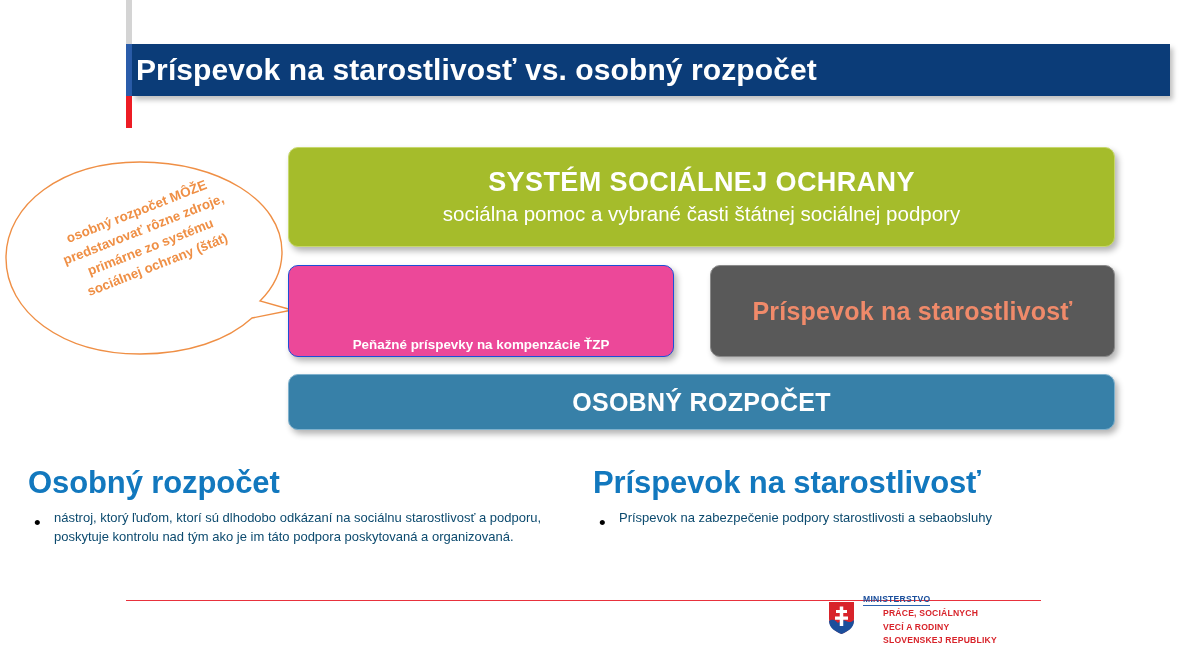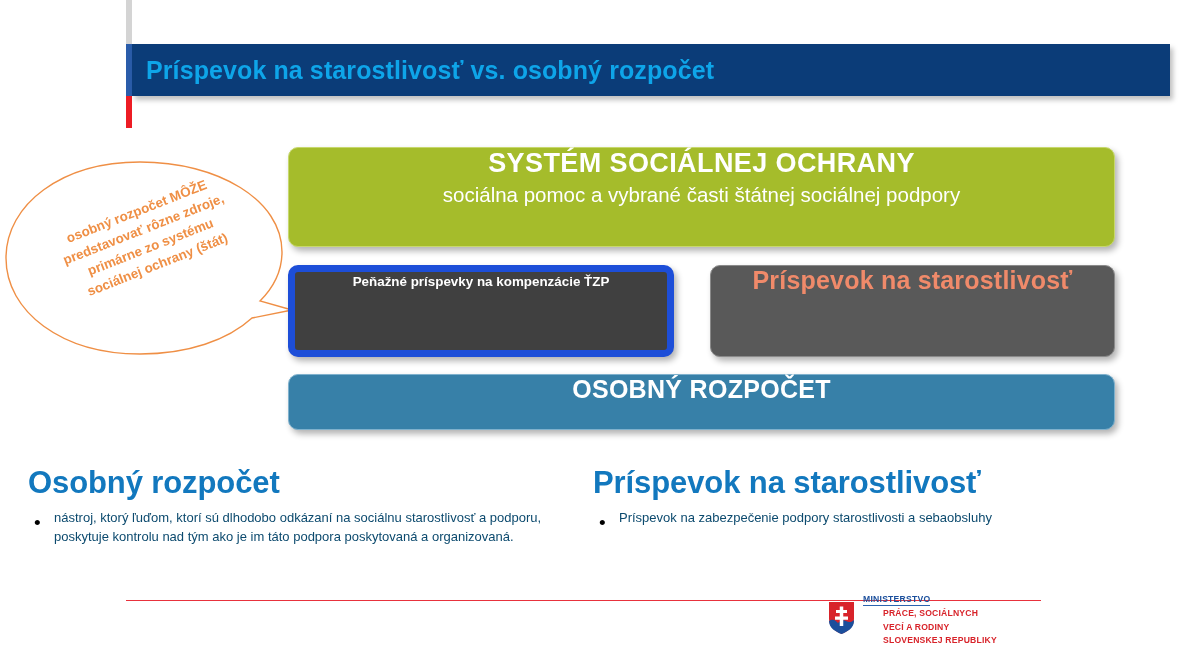--- a/index.html
+++ b/index.html
@@ -20,25 +20,25 @@
   .seg-red{height:32px;background:#ed1c24;}
 
   
   .title-bar{
     position:absolute;left:132px;top:44px;width:1038px;height:52px;
     background:#0b3c78;
     box-shadow:3px 4px 5px rgba(0,0,0,.25);
     display:flex;align-items:center;
   }
   .title-text{
-    color:#0ea5e9;
-    font-size:25px;
+    color:#ffffff;
+    font-size:30px;
     font-weight:bold;
     letter-spacing:.1px;
-    padding-left:14px;
+    padding-left:4px;
     white-space:nowrap;
   }
 
   
   .bubble-wrap{position:absolute;left:0px;top:158px;width:300px;height:200px;}
   .bubble-svg{position:absolute;left:0;top:0;}
   .bubble-text{
     position:absolute;
     left:22px;top:42px;
     width:250px;
@@ -52,43 +52,43 @@
     pointer-events:none;
   }
   .bubble-text b{font-weight:bold;}
 
   
   .box{
     position:absolute;
     border-radius:10px;
     box-sizing:border-box;
     display:flex;flex-direction:column;
-    align-items:center;justify-content:flex-start;
+    align-items:center;justify-content:center;
     text-align:center;
     box-shadow:3px 4px 6px rgba(0,0,0,.30);
   }
 
   .box-green{
     left:288px;top:147px;width:827px;height:100px;
     background:#a5bc2b;
     border:1px solid #c7d86d;
   }
   .green-title{
     color:#ffffff;font-size:27px;font-weight:bold;letter-spacing:.4px;
     line-height:1.15;
   }
   .green-sub{
     color:#ffffff;font-size:20.5px;font-weight:400;margin-top:4px;line-height:1.2;
   }
 
   .box-gray{
     left:288px;top:265px;width:386px;height:92px;
-    background:#404040;
-    border:7px solid #1d4ed8;
-    justify-content:space-between;
+    background:#ec4899;
+    border:1px solid #1d4ed8;
+    justify-content:flex-end;
   }
   .gray-l1{color:#ffffff;font-size:13.4px;font-weight:bold;line-height:1.55;}
   .gray-l2{color:#ffffff;font-size:14.2px;font-weight:400;line-height:1.75;}
   .gray-l3{color:#ffffff;font-size:14.2px;font-weight:400;line-height:1.75;}
 
   .box-darkgray{
     left:710px;top:265px;width:405px;height:92px;
     background:#595959;
     border:1px solid #8a8a8a;
   }

